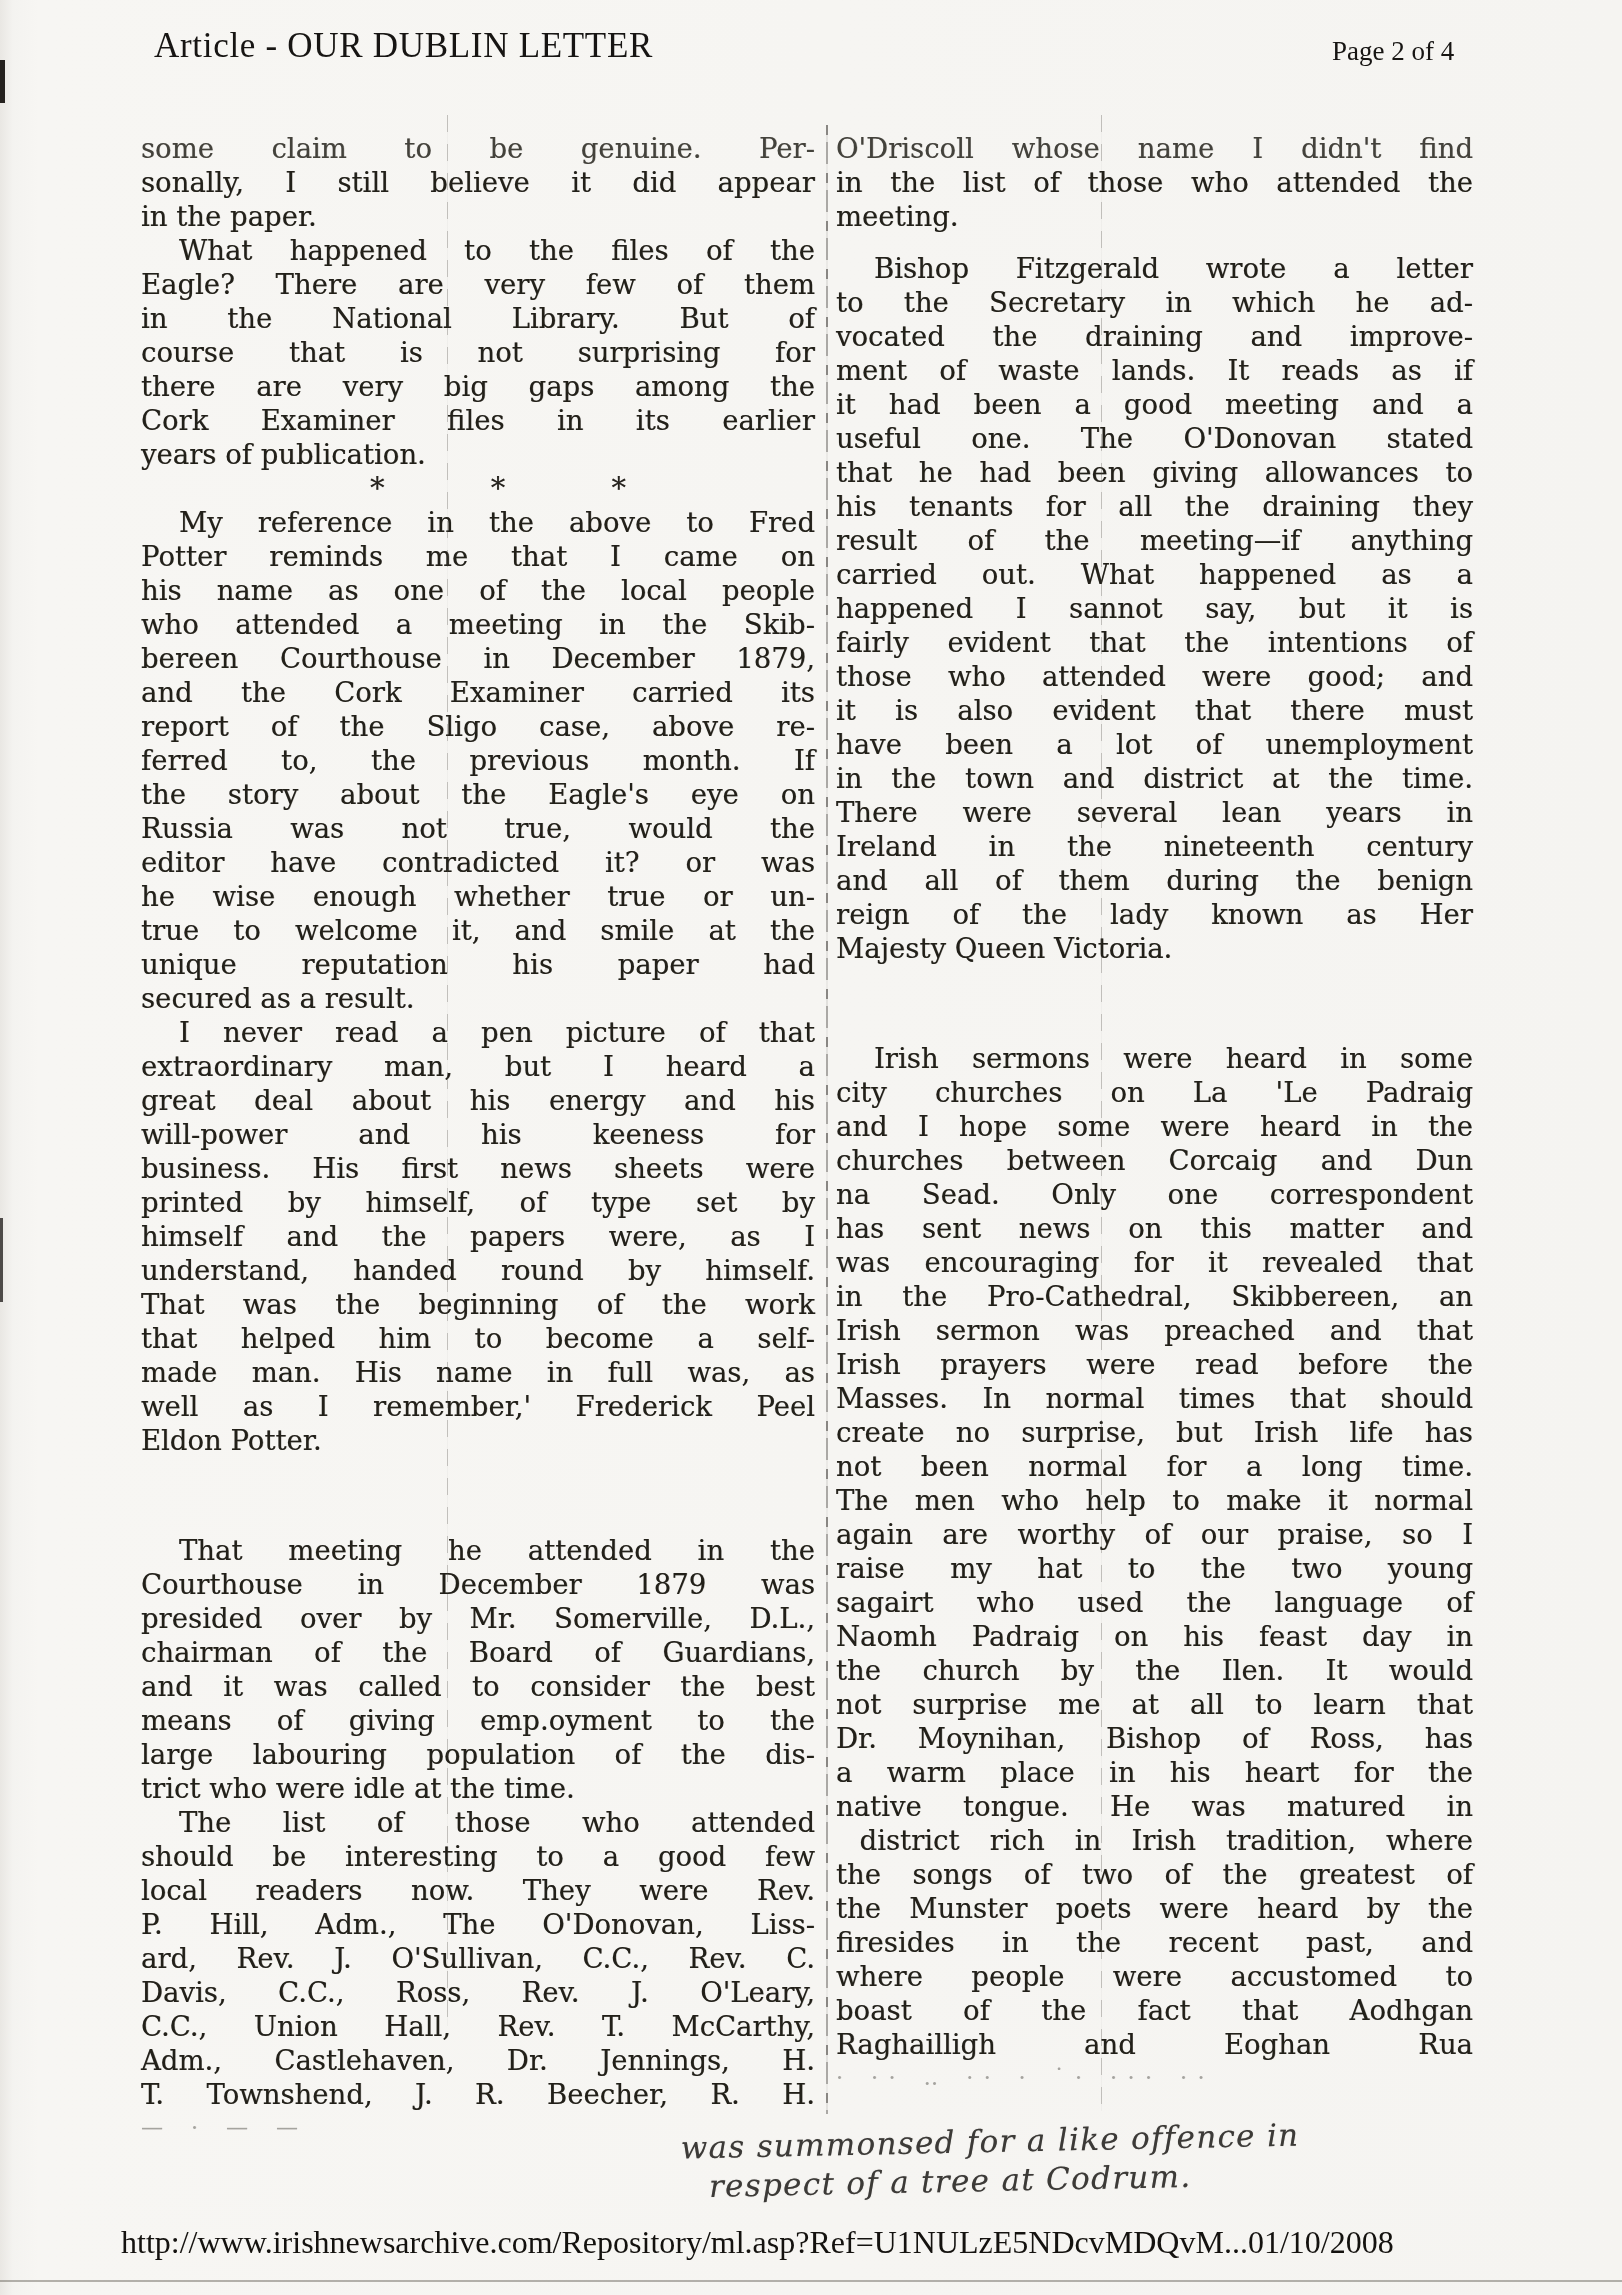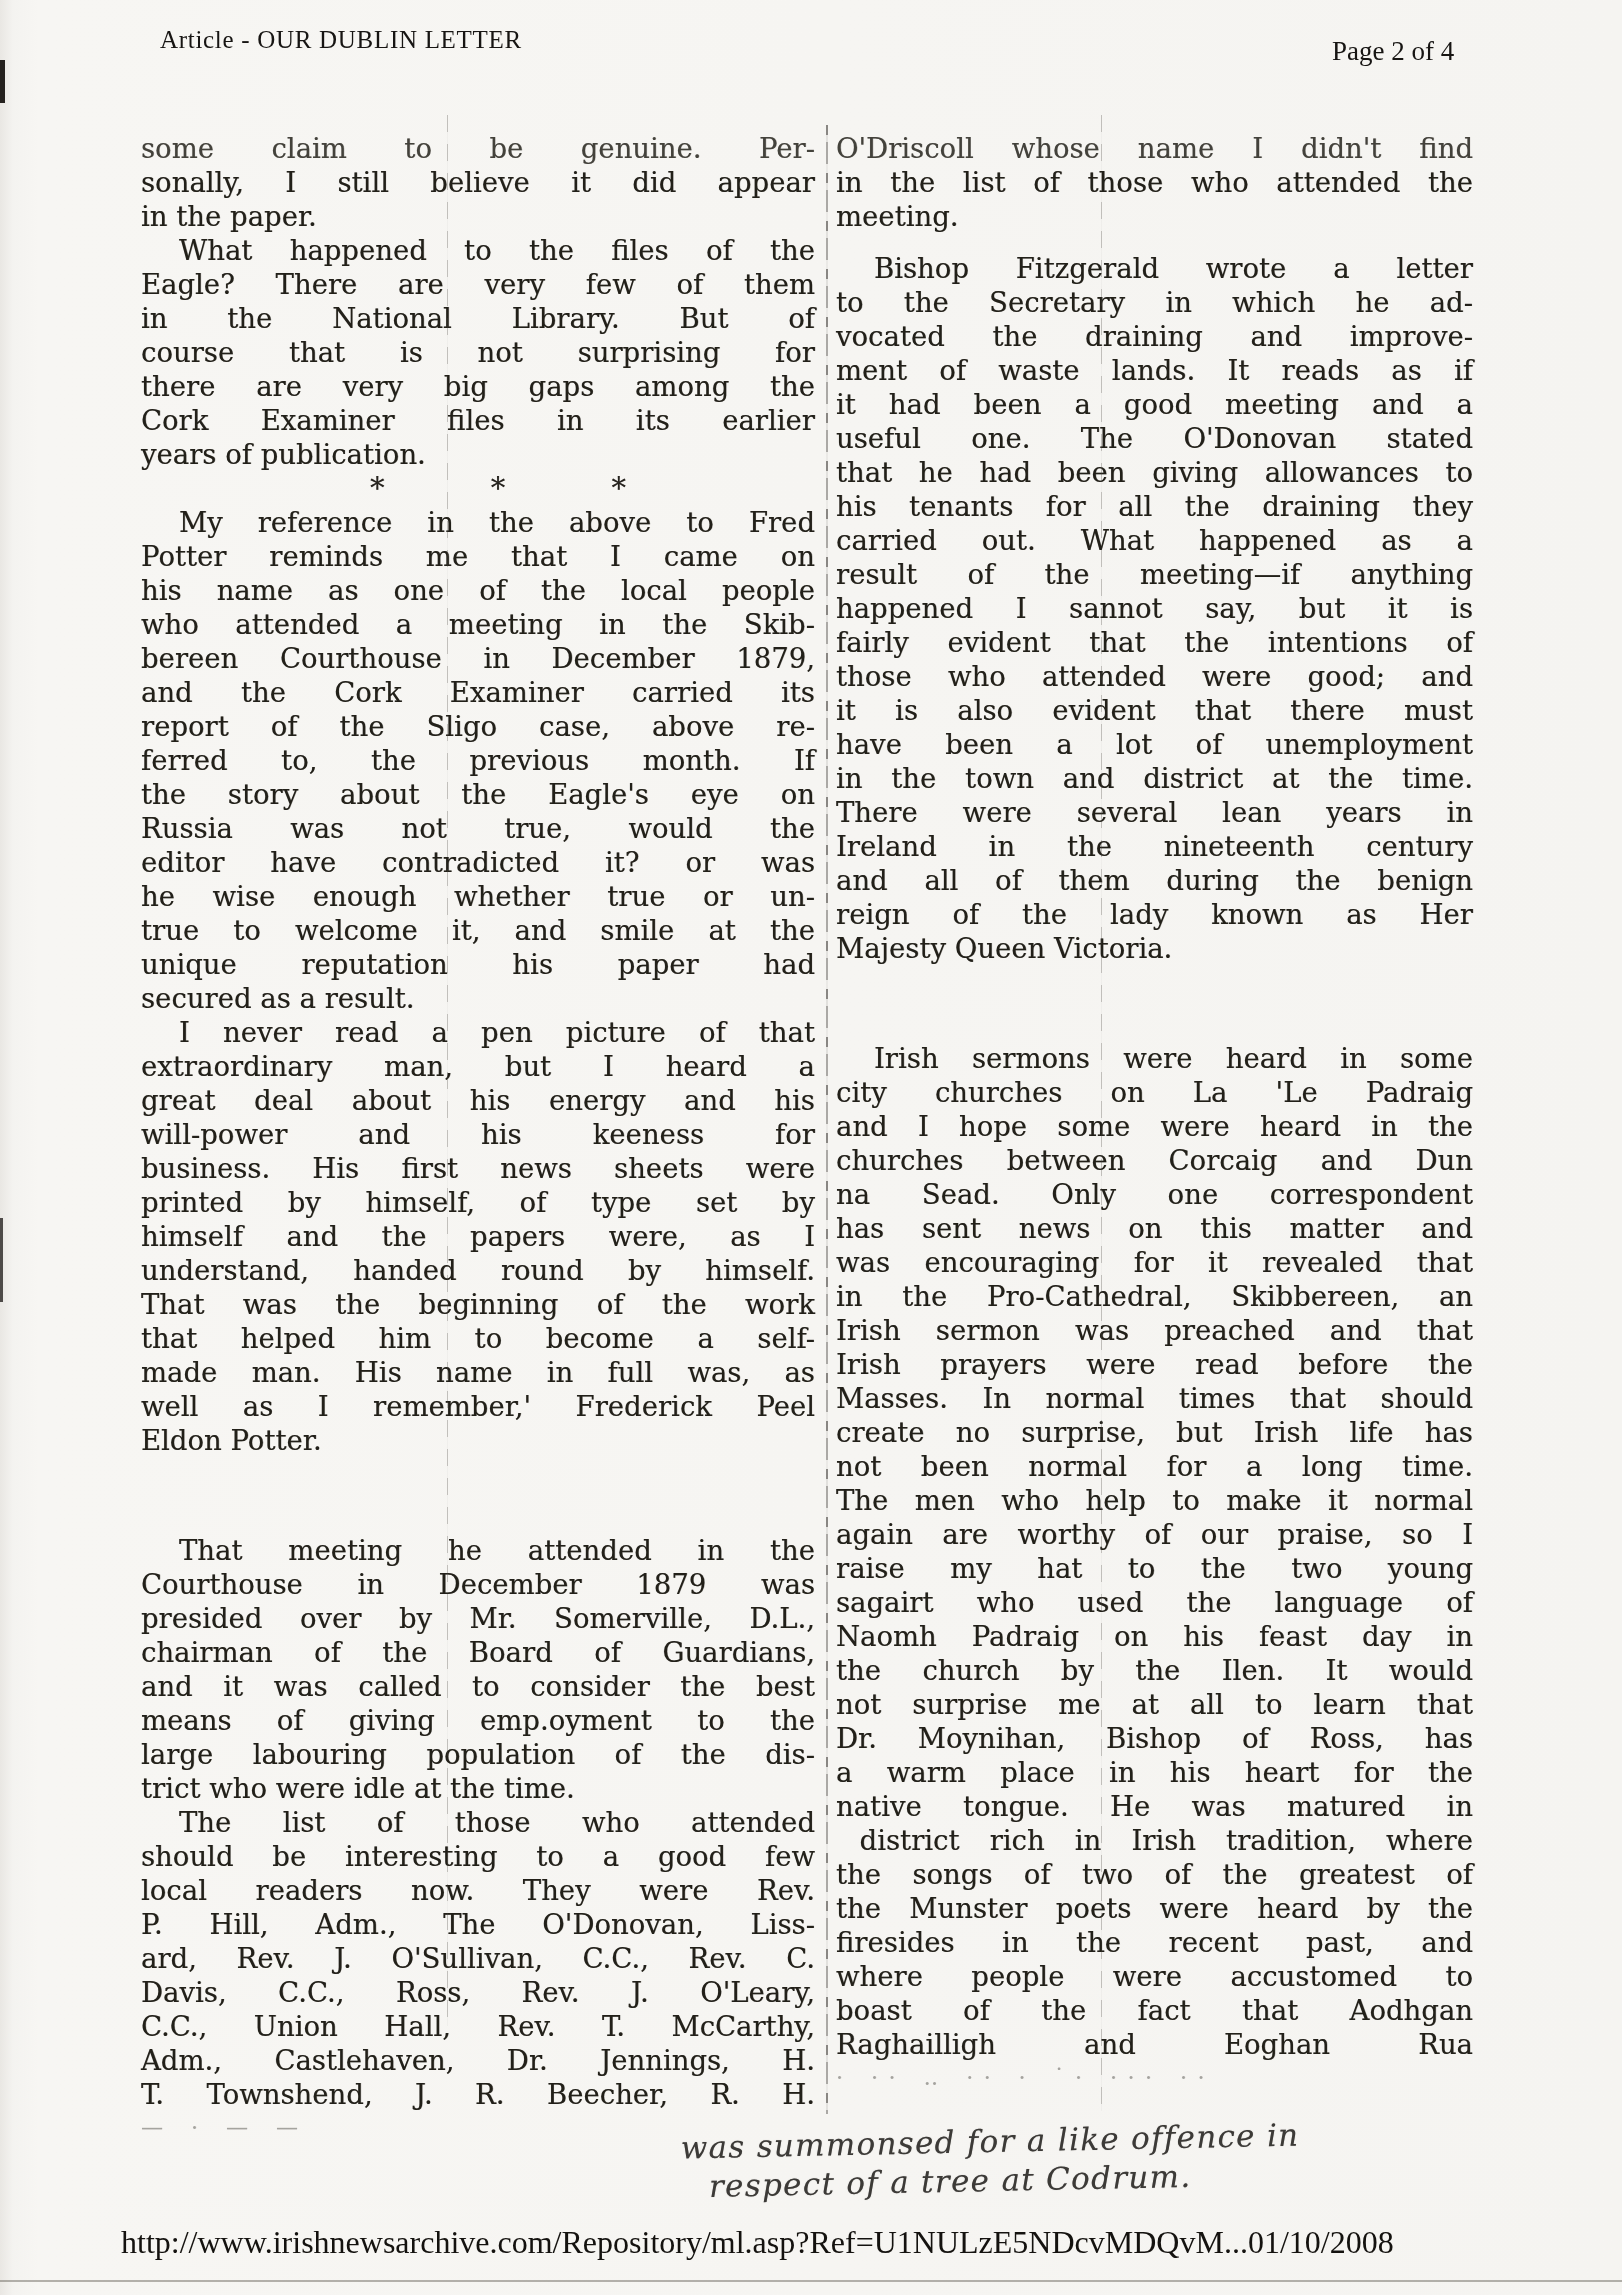--- a/index.html
+++ b/index.html
@@ -8,22 +8,22 @@
     width:1623px;height:2295px;position:relative;overflow:hidden;
     background:#f6f5f2;
     font-family:"DejaVu Serif",serif;
   }
   .page{
     position:absolute;inset:0;
     background:linear-gradient(90deg,#e9e7e3 0px,#f4f3f0 13px,#f7f6f3 39px,#f5f4f1 100%);
   }
   
   .header-title{
-    position:absolute;left:160px;top:26px;
-    font-family:"Liberation Serif",serif;font-size:25px;color:#171513;
+    position:absolute;left:154px;top:26px;
+    font-family:"Liberation Serif",serif;font-size:35px;color:#171513;
     letter-spacing:0.7px;white-space:nowrap;
   }
   .header-page{
     position:absolute;left:1332px;top:36px;
     font-family:"Liberation Serif",serif;font-size:27px;color:#171513;
     white-space:nowrap;
   }
   
   .columns{
     position:absolute;left:141px;top:118px;width:1332px;
@@ -183,22 +183,22 @@
         </div>
         <div class="para gap-small">
           <div class="line indent">Bishop Fitzgerald wrote a letter</div>
           <div class="line">to the Secretary in which he ad-</div>
           <div class="line">vocated the draining and improve-</div>
           <div class="line">ment of waste lands.  It reads as if</div>
           <div class="line">it had been a good meeting and a</div>
           <div class="line">useful one.  The O'Donovan stated</div>
           <div class="line">that he had been giving allowances to</div>
           <div class="line">his tenants for all the draining they</div>
+          <div class="line">result of the meeting—if anything</div>
           <div class="line">carried out.  What happened as a</div>
-          <div class="line">result of the meeting—if anything</div>
           <div class="line">happened I sannot say, but it is</div>
           <div class="line">fairly evident that the intentions of</div>
           <div class="line">those who attended were good; and</div>
           <div class="line">it is also evident that there must</div>
           <div class="line">have been a lot of unemployment</div>
           <div class="line">in the town and district at the time.</div>
           <div class="line">There were several lean years in</div>
           <div class="line">Ireland in the nineteenth century</div>
           <div class="line">and all of them during the benign</div>
           <div class="line">reign of the lady known as Her</div>

